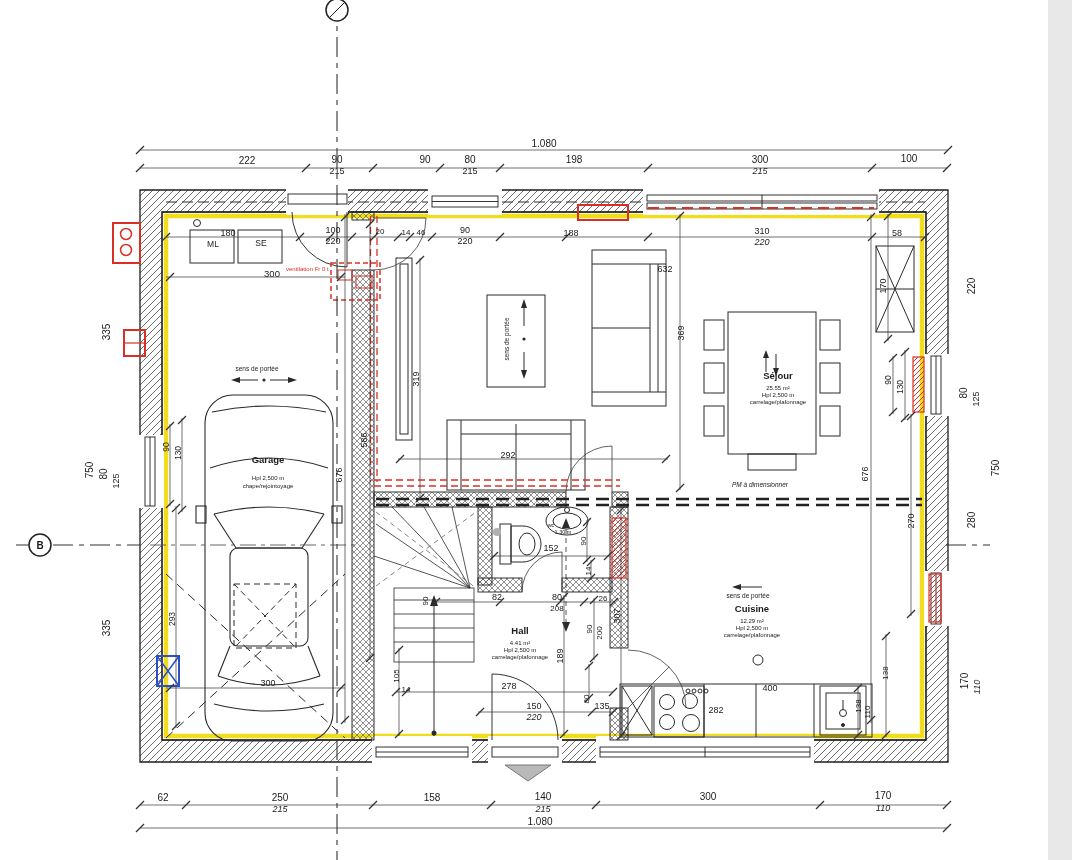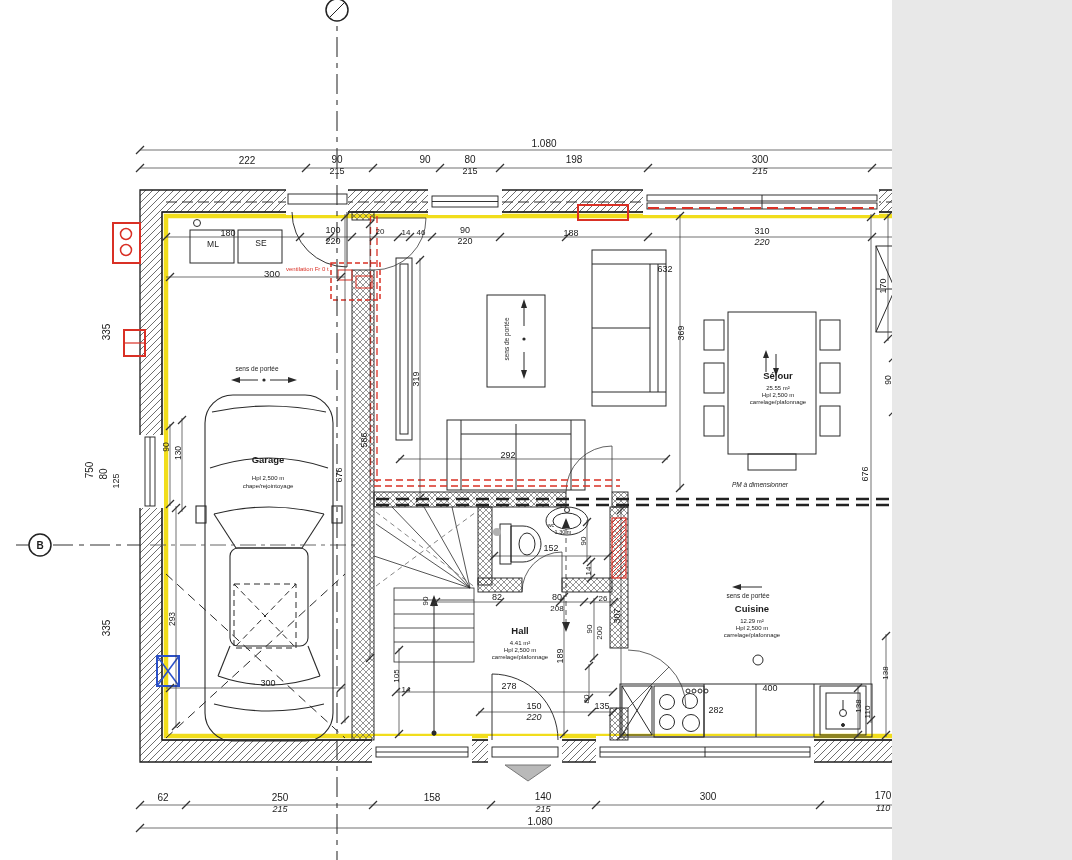--- a/index.html
+++ b/index.html
@@ -1,16 +1,16 @@
 <!DOCTYPE html>
 <html><head>
 <meta charset="utf-8">
 <style>
   html,body{margin:0;padding:0;background:#e8e8e8;}
-  #page{position:relative;width:892px;height:860px;background:#ffffff;overflow:hidden;}
+  #page{position:relative;width:1040px;height:860px;background:#ffffff;overflow:hidden;padding-left:8px;}
   #plan-svg{position:absolute;left:0;top:0;}
   #plan-svg text{font-family:"Liberation Sans","DejaVu Sans",sans-serif;fill:#1b1b1b;}
   #plan-svg .red-text{fill:#d93025;}
 </style>
 </head>
 <body>
 
 <div id="page">
 <svg id="plan-svg" width="1072" height="860" viewBox="0 0 1072 860">
   <defs>

